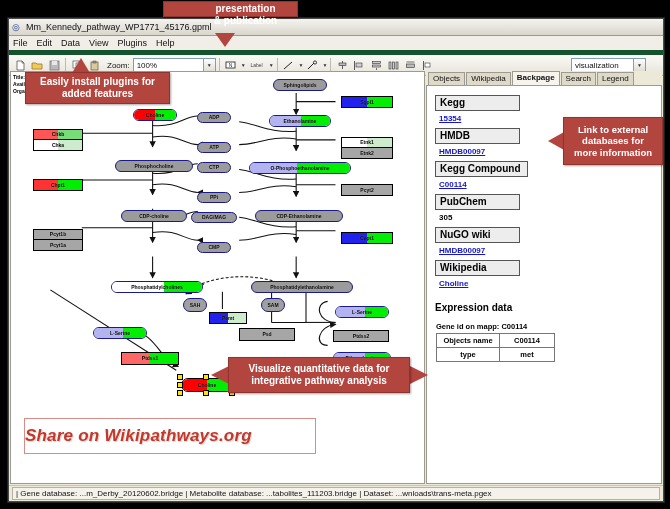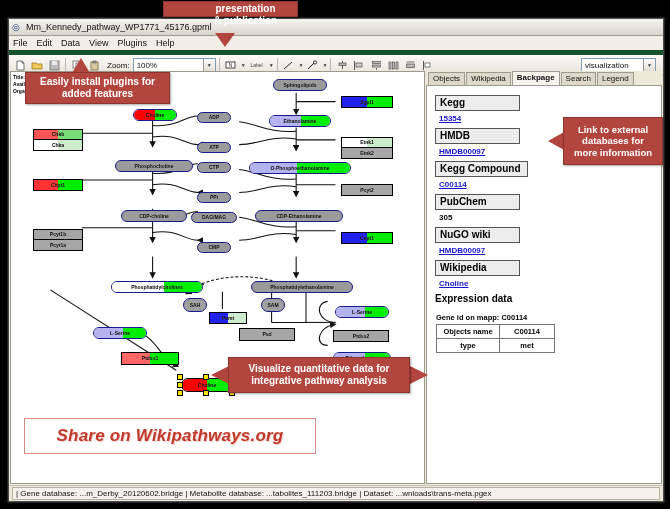--- a/index.html
+++ b/index.html
@@ -46,21 +46,21 @@
   .tab{font-size:8px;padding:1px 4px 1px 4px;border:1px solid #9d9a90;border-bottom:none;background:#ded9c8;
        color:#111;margin-right:1px;line-height:10px;}
   .tab.active{background:#f6f4ec;font-weight:bold;padding-bottom:2px;}
   .panel{flex:1;background:#fff;border:1px solid #9d9a90;margin:0 0 0 0;position:relative;overflow:hidden;}
   .panelinner{position:absolute;left:8px;right:6px;top:4px;bottom:2px;}
 
   .bp-h{display:inline-block;border:1px solid #555;background:#ededed;font-weight:bold;font-size:10px;color:#000;
         padding:1px 6px 2px 4px;min-width:85px;box-sizing:border-box;margin-top:5px;}
   .bp-l{font-size:8px;color:#1414cc;text-decoration:underline;margin:3px 0 0 4px;font-weight:bold;display:block;}
   .bp-p{font-size:8px;color:#000;margin:3px 0 0 4px;display:block;font-weight:bold;}
-  .bp-exp{font-weight:bold;font-size:10px;color:#000;margin-top:5px;display:block;}
+  .bp-exp{font-weight:bold;font-size:10px;color:#000;margin-top:14px;display:block;}
   .bp-gid{font-size:7.5px;font-weight:bold;color:#000;margin:9px 0 2px 1px;display:block;}
   table.exp{border-collapse:collapse;font-size:7.5px;font-weight:bold;color:#000;margin-left:1px;}
   table.exp td{border:1px solid #777;padding:1px 2px;text-align:center;height:11px;background:#fff;}
   table.exp td.k{width:58px;}
   table.exp td.v{width:50px;}
 
   
   .pw{position:absolute;left:0;top:0;width:100%;height:100%;}
   .node{position:absolute;box-sizing:border-box;display:flex;align-items:center;justify-content:center;
         font-size:5px;color:#000;font-weight:bold;text-align:center;line-height:1;overflow:hidden;}
@@ -73,21 +73,21 @@
 
   
   .hnd{position:absolute;width:4px;height:4px;background:#ffe400;border:1px solid #000;z-index:6;}
 
   
   .callout{position:absolute;background:#b3453f;color:#fff;font-weight:bold;text-align:center;
            font-size:10px;line-height:12px;border:1px solid #8e342f;box-shadow:1px 1px 2px rgba(0,0,0,.35);
            display:flex;align-items:center;justify-content:center;z-index:40;padding:2px 6px;box-sizing:border-box;}
   .arrow{position:absolute;width:0;height:0;z-index:39;}
   .share{position:absolute;background:#fff;border:1px solid #d98b86;z-index:40;display:flex;align-items:center;
-         justify-content:center;}
+         }
   .share span{font-style:italic;font-weight:bold;color:#c0392b;font-size:17px;letter-spacing:.2px;
               text-shadow:1px 1px 0 #f2d2cf;}
 </style>
 </head>
 <body>
 
 <div id="root">
 
   <div class="win">
 
@@ -200,21 +200,21 @@
             <line x1="1.5" y1="2" x2="9.5" y2="2" stroke="#333" stroke-width=".7"></line>
           </svg>
       </div>
       <div class="tbtn">
         <svg width="11" height="11" viewBox="0 0 11 11">
             <line x1="1.5" y1="1" x2="1.5" y2="10" stroke="#333" stroke-width=".8"></line>
             <rect x="3" y="3" width="5" height="4" fill="#fff" stroke="#333" stroke-width=".6"></rect>
           </svg>
       </div>
       <div style="flex:1"></div>
-      <div class="combo" style="width:70px;margin-right:4px">
+      <div class="combo" style="width:70px;margin-right:14px">
         <span>visualization</span>
         <span class="arw">▼</span>
       </div>
     </div>
 
     <div class="body">
 
       <div class="canvaswrap">
         <div class="leftinfo">
           <div>Title:</div>

